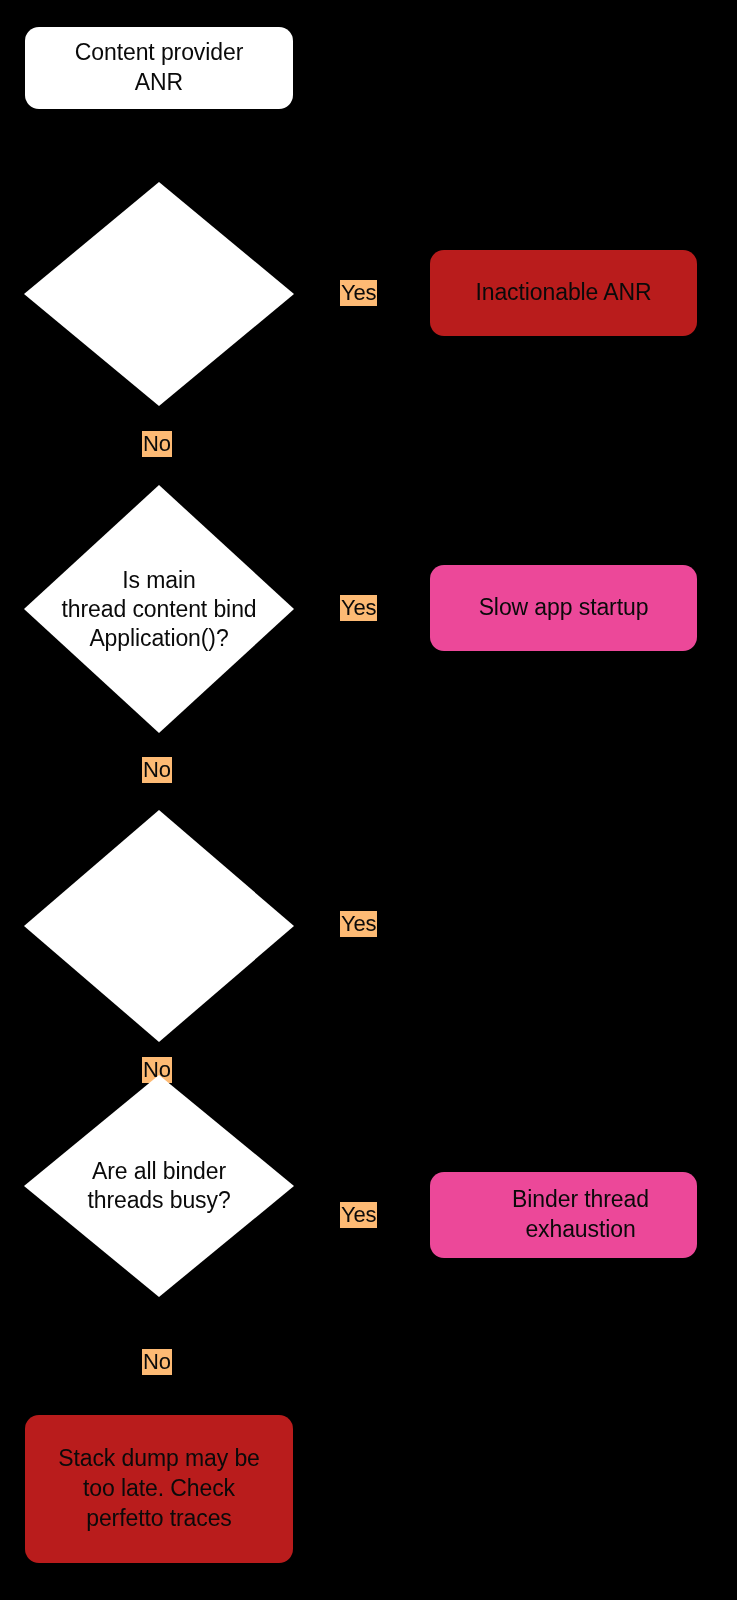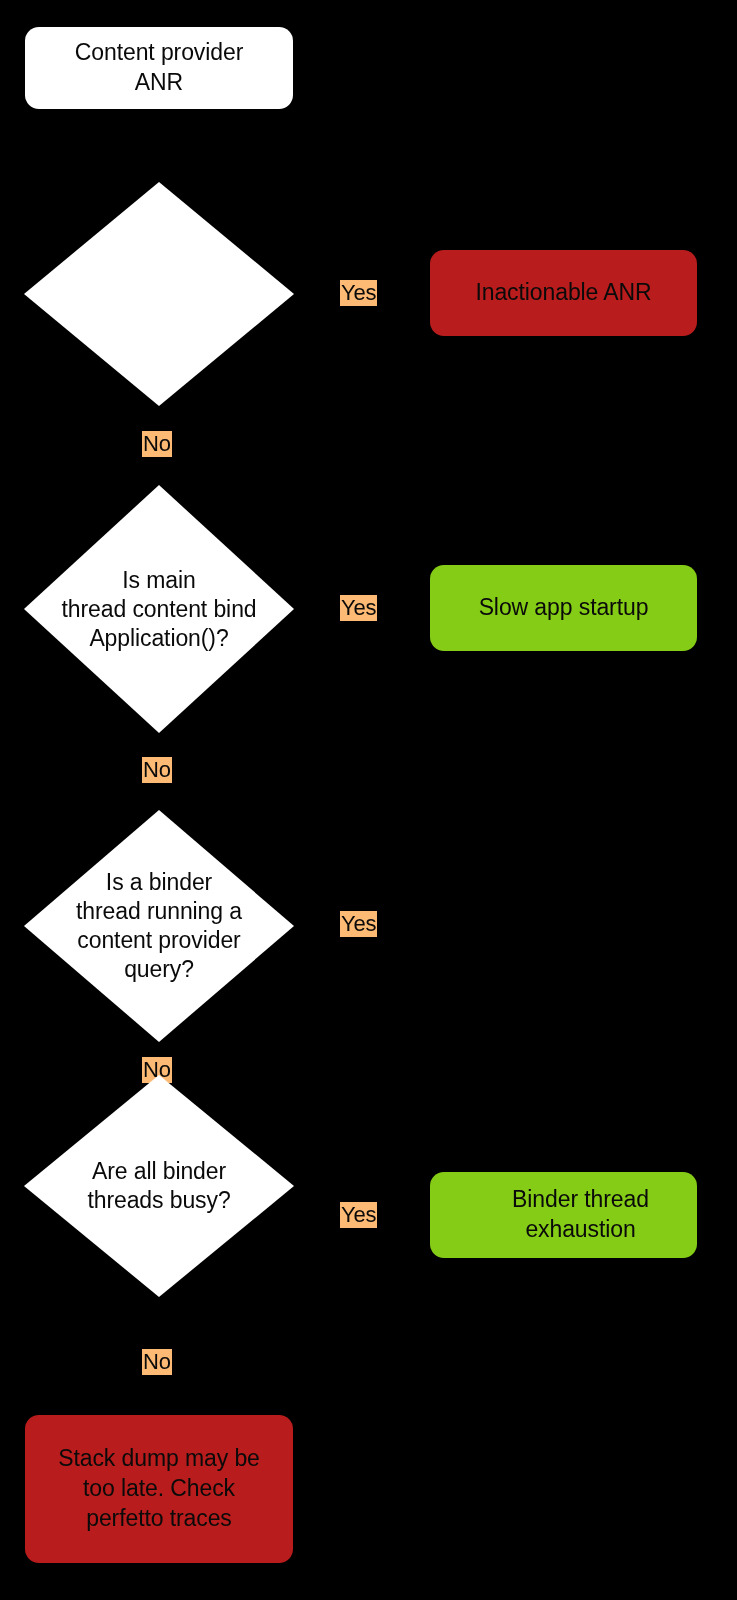--- a/index.html
+++ b/index.html
@@ -43,21 +43,21 @@
     padding: 0 6px;
     box-sizing: border-box;
     white-space: pre-line;
     line-height: 1.30;
     color: #0a0a0a;
     font-size: 23px;
     letter-spacing: -0.1px;
   }
   .box.white  { background: #FFFFFF; }
   .box.pink   { background: #b91c1c; }
-  .box.green  { background: #84cc16; }
+  .box.green  { background: #ec4899; }
 
   
   .diamond-wrap {
     position: absolute;
   }
   .diamond-shape {
     position: absolute;
     left: 0;
     top: 0;
     width: 100%;
@@ -137,24 +137,20 @@
 
   <div class="node box green" style="left:430px; top:565px; width:267px; height:86px;">
     <span class="box-text">Slow app startup</span>
   </div>
 
   <div class="connector" style="left:157px; top:733px; width:2px; height:77px;"></div>
   <div class="edge-label" style="left:142px; top:757px;">No</div>
 
   <div class="diamond-wrap" style="left:24px; top:810px; width:270px; height:232px;">
     <div class="diamond-shape"></div>
-    <div class="diamond-label wide">Is a binder
-thread running a
-content provider
-query?</div>
   </div>
 
   <div class="connector" style="left:294px; top:923px; width:136px; height:2px;"></div>
   <div class="edge-label" style="left:340px; top:911px;">Yes</div>
 
 
   <div class="connector" style="left:157px; top:1042px; width:2px; height:63px;"></div>
   <div class="edge-label" style="left:142px; top:1057px;">No</div>
 
   <div class="diamond-wrap" style="left:24px; top:1075px; width:270px; height:222px;">

